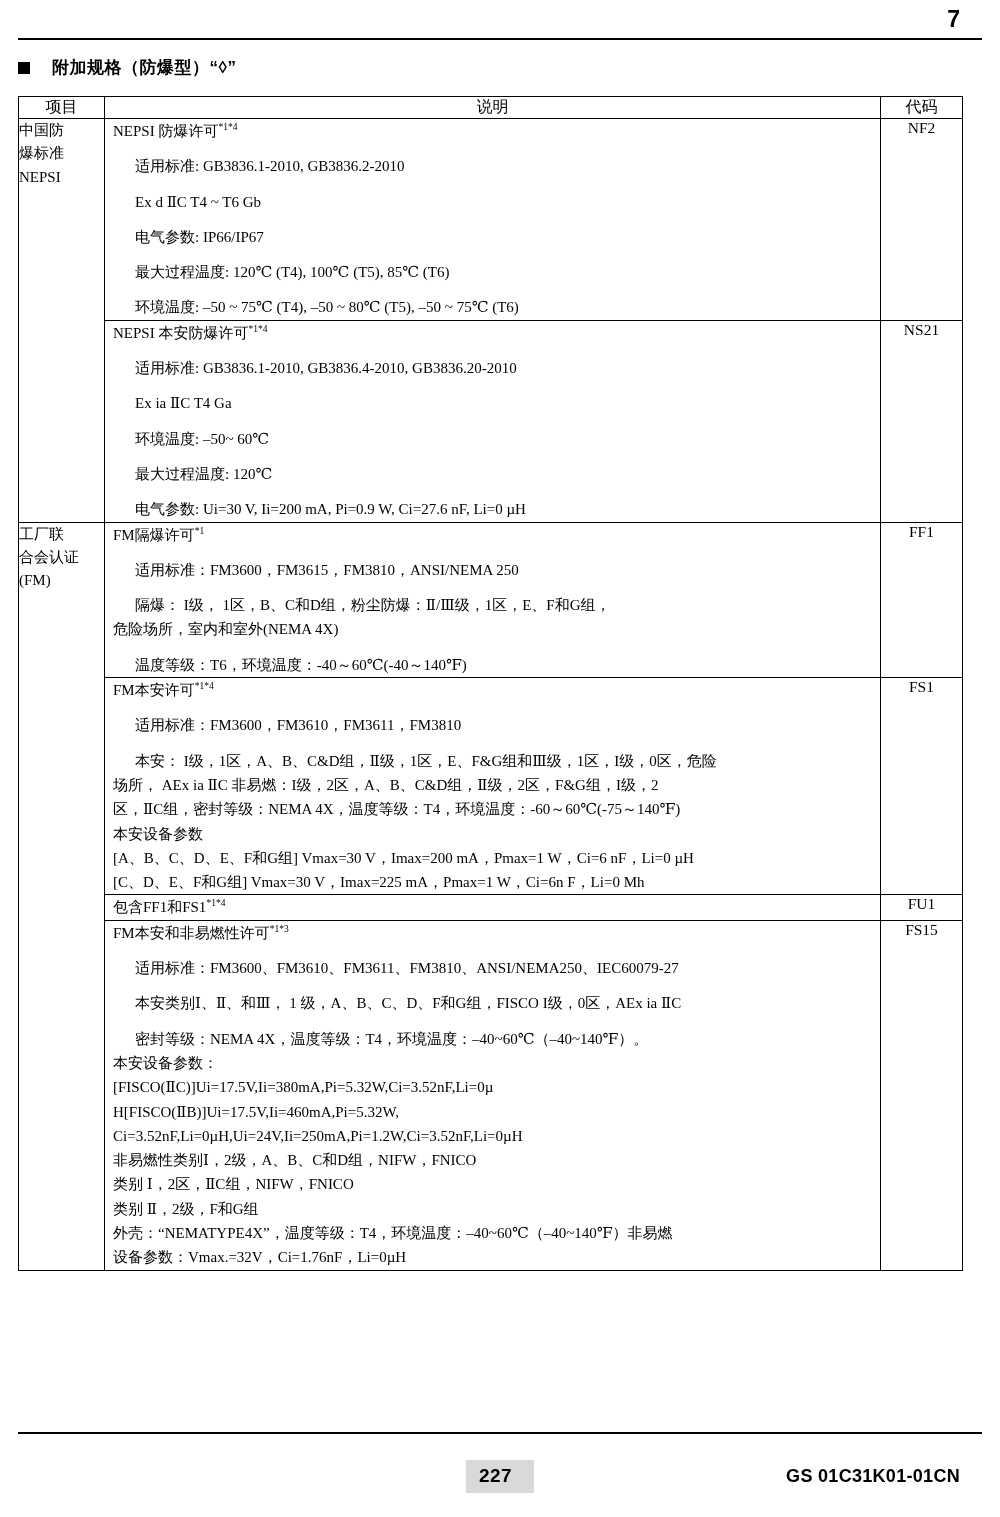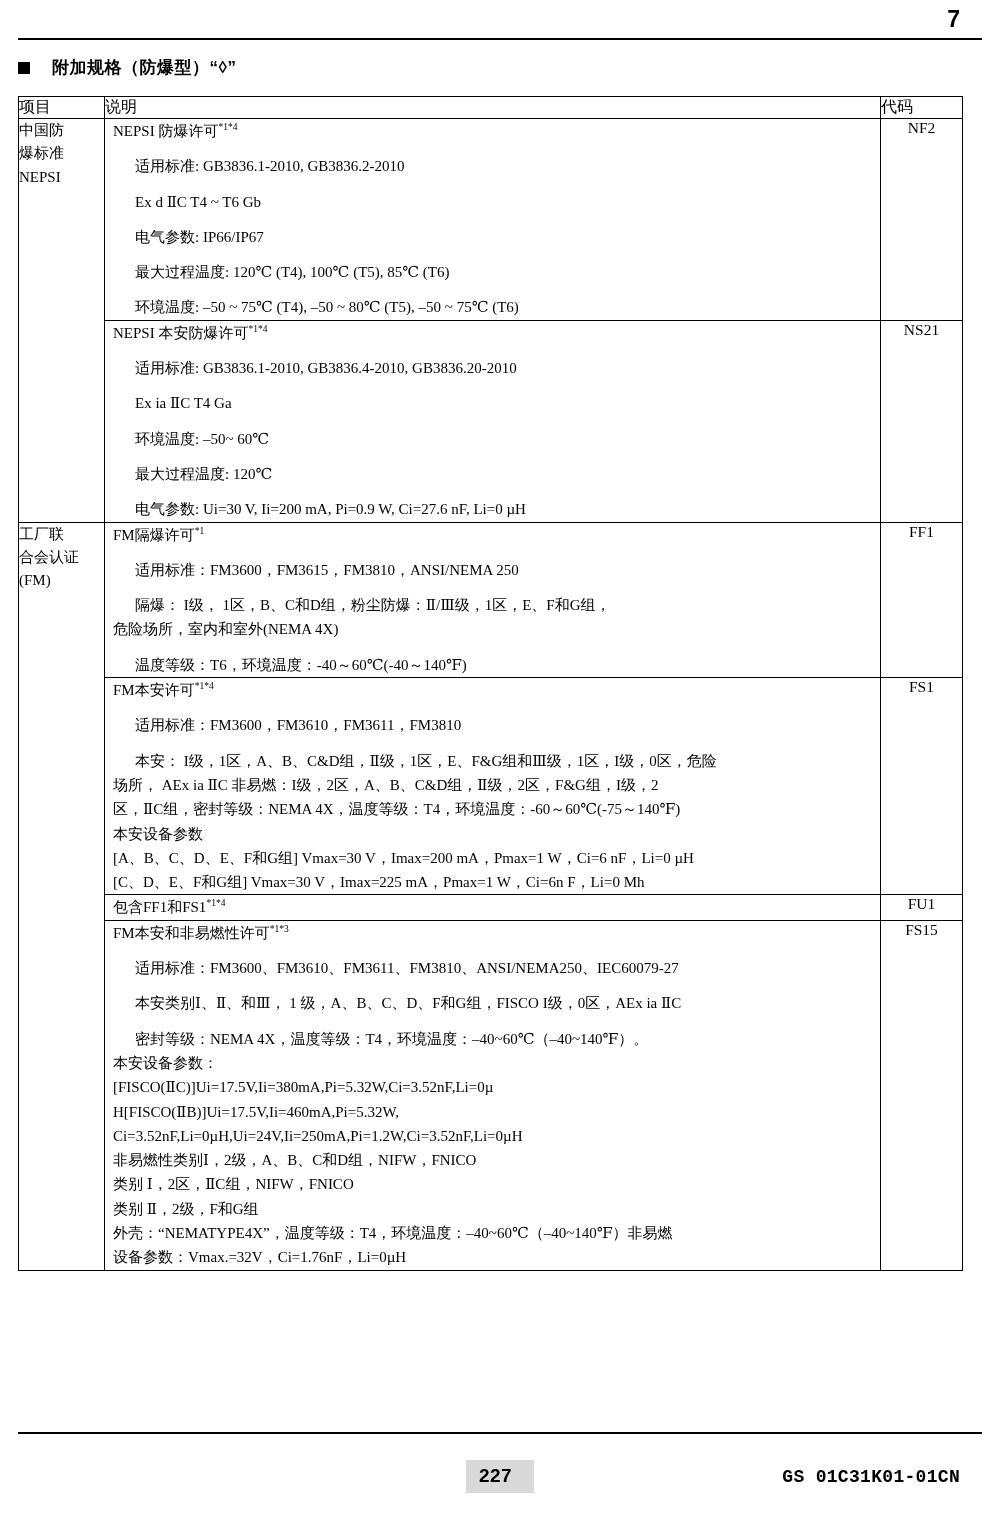--- a/index.html
+++ b/index.html
@@ -65,21 +65,21 @@
     width: 944px;
     border-collapse: collapse;
     table-layout: fixed;
   }
   table.spec td, table.spec th {
     border: 1px solid #000;
     vertical-align: top;
     padding: 0;
   }
   .thead td {
-    text-align: left;
+    text-align: center;
     font-size: 16px;
     padding: 6px 0 7px 0;
     vertical-align: middle;
     margin-top: 44px;
   }
   .col-item   { width: 86px; }
   .col-desc   { width: 776px; }
   .col-code   { width: 82px; }
 
   .cat-cell {
@@ -118,21 +118,21 @@
     left: 18px;
     right: 18px;
     height: 2px;
     background: #000;
   }
   .footer-code {
     position: absolute;
     bottom: 30px;
     right: 40px;
     font-size: 18px;
-    font-family: Liberation Mono, monospace;
+    font-family: Liberation Sans, sans-serif;
     font-weight: bold;
     letter-spacing: 0.3px;
   }
   .page-number-bottom {
     position: absolute;
     bottom: 24px;
     left: 50%;
     transform: translateX(-50%);
     background: #d9d9d9;
     color: #000;

